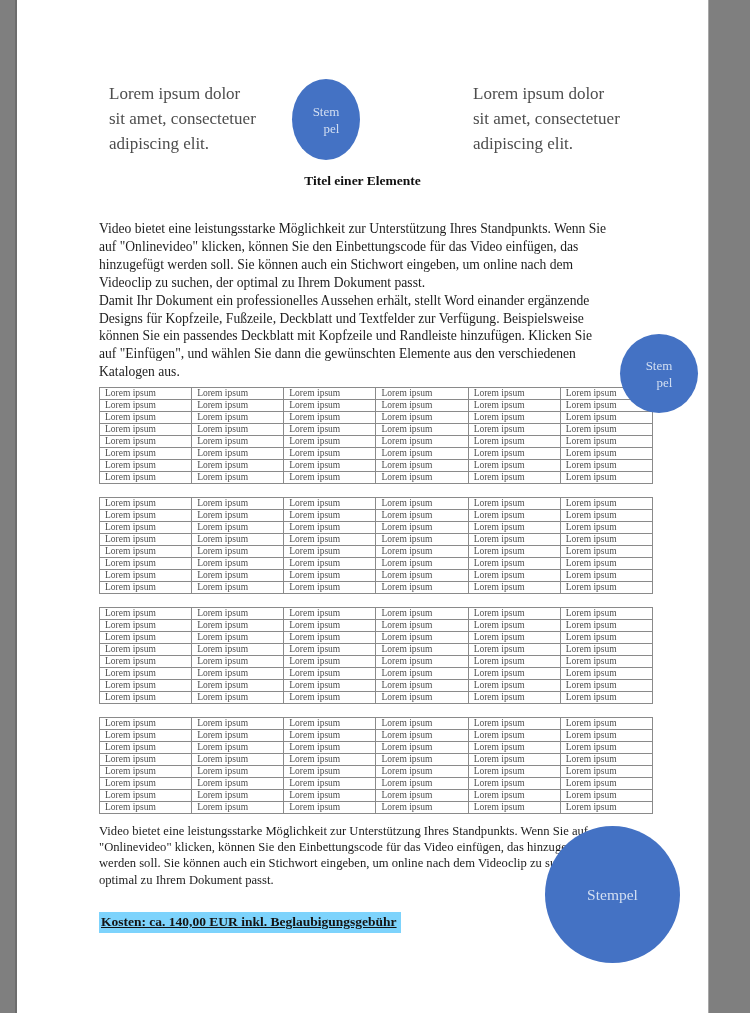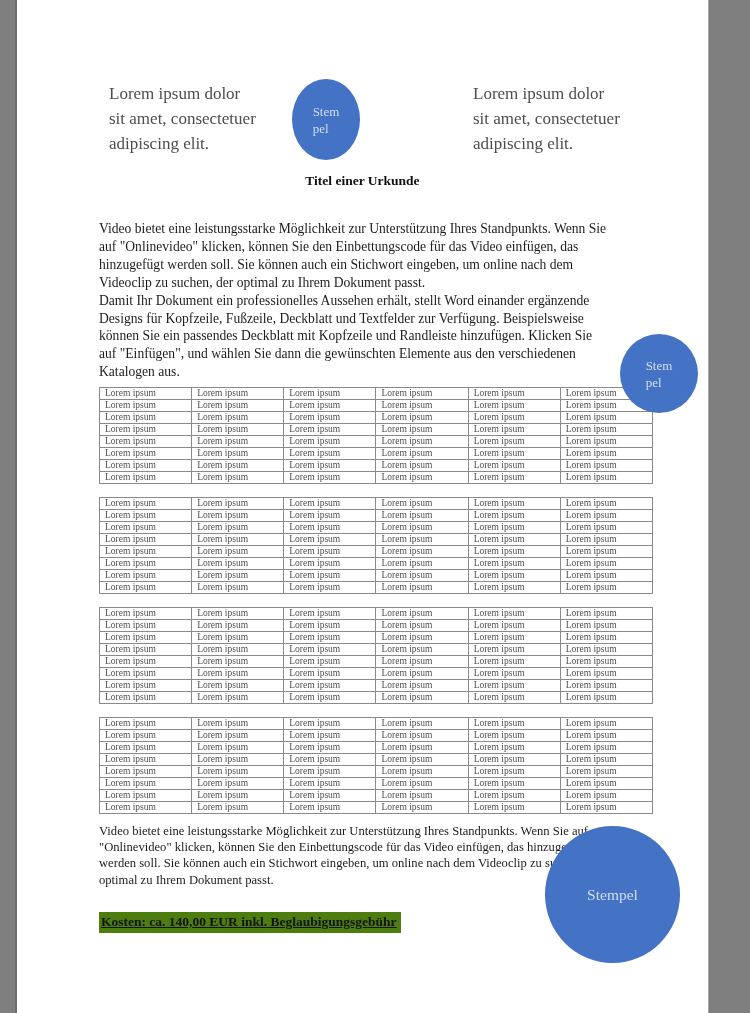--- a/index.html
+++ b/index.html
@@ -65,21 +65,21 @@
     text-decoration:underline;
     color:#131313;
     padding:2px 4px 3px 2px;
     z-index:1;
   }
 
   .stamp {
     position:absolute;
     border-radius:50%;
     display:flex; align-items:center; justify-content:center;
-    text-align:left;
+    text-align:right;
     white-space:pre-line;
     z-index:5;
   }
   .stamp-top    { left:275px; top:79px;  width:68px;  height:81px;  font-size:13px; line-height:17px; }
   .stamp-middle { left:603px; top:334px; width:78px;  height:79px;  font-size:13px; line-height:17px; }
   .stamp-bottom { left:528px; top:826px; width:135px; height:137px; font-size:15.5px; }
 </style>
 </head>
 <body style="background: rgb(127, 127, 127);">
 
@@ -89,21 +89,21 @@
 sit amet, consectetuer
 adipiscing elit.</div>
 
   <div class="stamp stamp-top" style="background: rgb(68, 114, 196); color: rgb(211, 223, 242);">Stem
 pel</div>
 
   <div class="note note-right">Lorem ipsum dolor
 sit amet, consectetuer
 adipiscing elit.</div>
 
-  <div class="doc-title">Titel einer Urkunde</div>
+  <div class="doc-title">Titel einer Elemente</div>
 
   <div class="para-block">
     <div class="para">Video bietet eine leistungsstarke Möglichkeit zur Unterstützung Ihres Standpunkts. Wenn Sie
 auf "Onlinevideo" klicken, können Sie den Einbettungscode für das Video einfügen, das
 hinzugefügt werden soll. Sie können auch ein Stichwort eingeben, um online nach dem
 Videoclip zu suchen, der optimal zu Ihrem Dokument passt.</div>
     <div class="para">Damit Ihr Dokument ein professionelles Aussehen erhält, stellt Word einander ergänzende
 Designs für Kopfzeile, Fußzeile, Deckblatt und Textfelder zur Verfügung. Beispielsweise
 können Sie ein passendes Deckblatt mit Kopfzeile und Randleiste hinzufügen. Klicken Sie
 auf "Einfügen", und wählen Sie dann die gewünschten Elemente aus den verschiedenen
@@ -394,15 +394,15 @@
       </table>
     </div>
 
   <div class="closing-para">Video bietet eine leistungsstarke Möglichkeit zur Unterstützung Ihres Standpunkts. Wenn Sie auf
 "Onlinevideo" klicken, können Sie den Einbettungscode für das Video einfügen, das hinzugefügt
 werden soll. Sie können auch ein Stichwort eingeben, um online nach dem Videoclip zu suchen, der
 optimal zu Ihrem Dokument passt.</div>
 
   <div class="stamp stamp-bottom" style="background: rgb(68, 114, 196); color: rgb(211, 223, 242);">Stempel</div>
 
-  <div class="cost-line" style="background: #4d7c0f;">Kosten: ca. 140,00 EUR inkl. Beglaubigungsgebühr</div>
+  <div class="cost-line" style="background: #7dd3fc;">Kosten: ca. 140,00 EUR inkl. Beglaubigungsgebühr</div>
 
 </div>
 
 </body></html>

